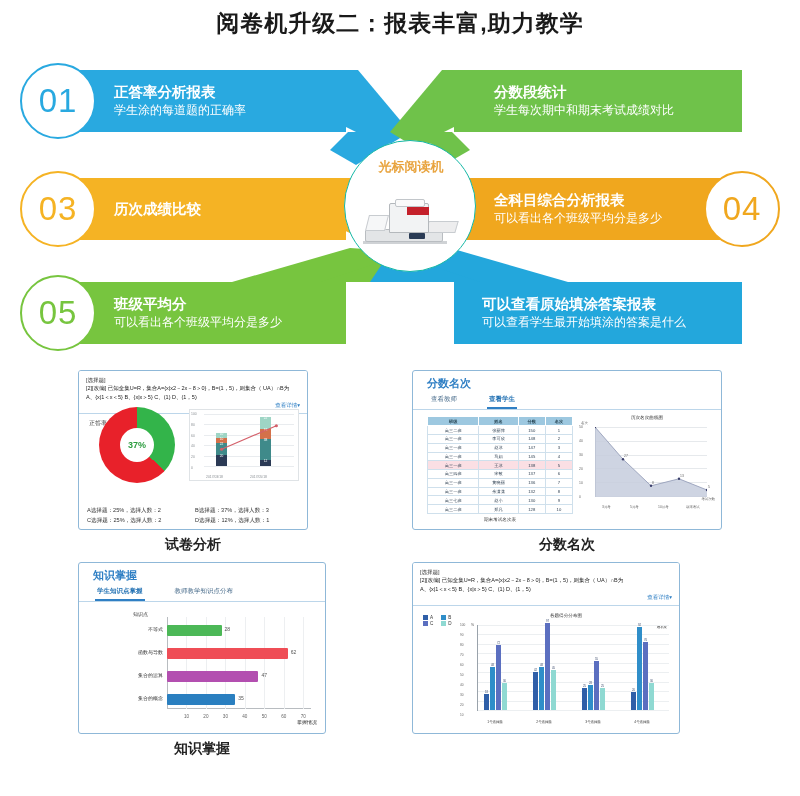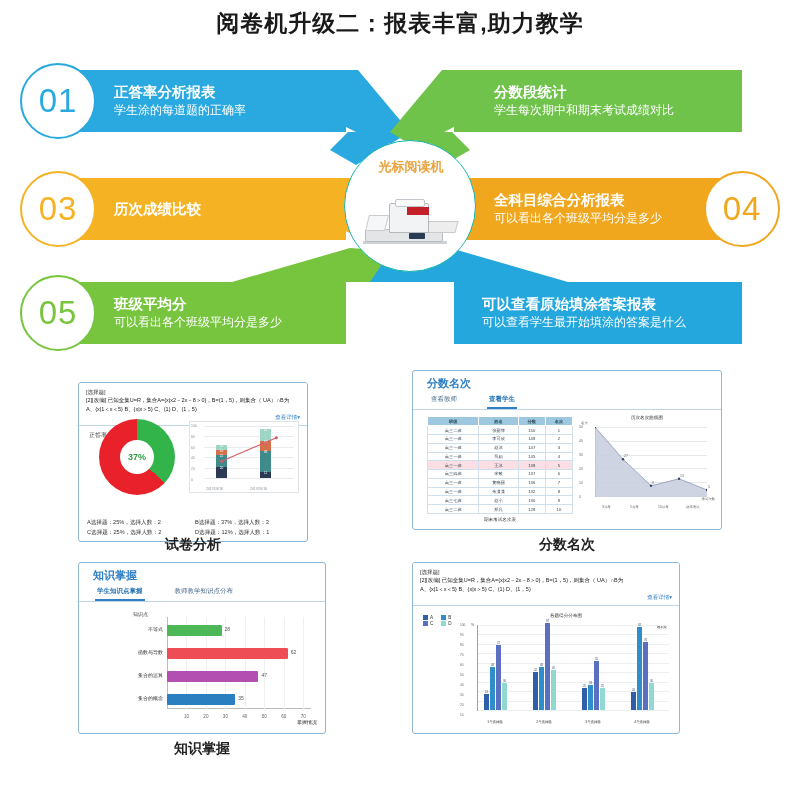--- a/index.html
+++ b/index.html
@@ -285,21 +285,21 @@
       <div class="dev-base"></div>
       <div class="dev-tray-l"></div>
       <div class="dev-tray-r"></div>
       <div class="dev-body"></div>
       <div class="dev-top"></div>
       <div class="dev-red"></div>
       <div class="dev-slot"></div>
     </div>
   </div>
 
-  <div class="panel" style="left:78px; top:370px; width:230px; height:160px;margin-top:12px;">
+  <div class="panel" style="left:78px; top:370px; width:230px; height:160px;">
     <div class="qbox">
       <div class="q-tag">[选择题]</div>
       <div class="q-line">[2][改编] 已知全集U=R，集合A={x|x2－2x－8＞0}，B=(1，5)，则集合（ UA）∩B为</div>
       <div class="q-line">A、{x|1＜x＜5}    B、{x|x＞5}    C、(1)    D、(1，5)</div>
       <div class="q-more">查看详情▾</div>
     </div>
     <div class="stat-line">正答率：37%，人数：3/8</div>
 
     <div class="donut-wrap">
       <div class="donut" id="donut1" style="background: conic-gradient(rgb(51, 180, 74) 0deg, rgb(51, 180, 74) 133.2deg, rgb(232, 33, 42) 133.2deg, rgb(232, 33, 42) 360deg);"></div>

